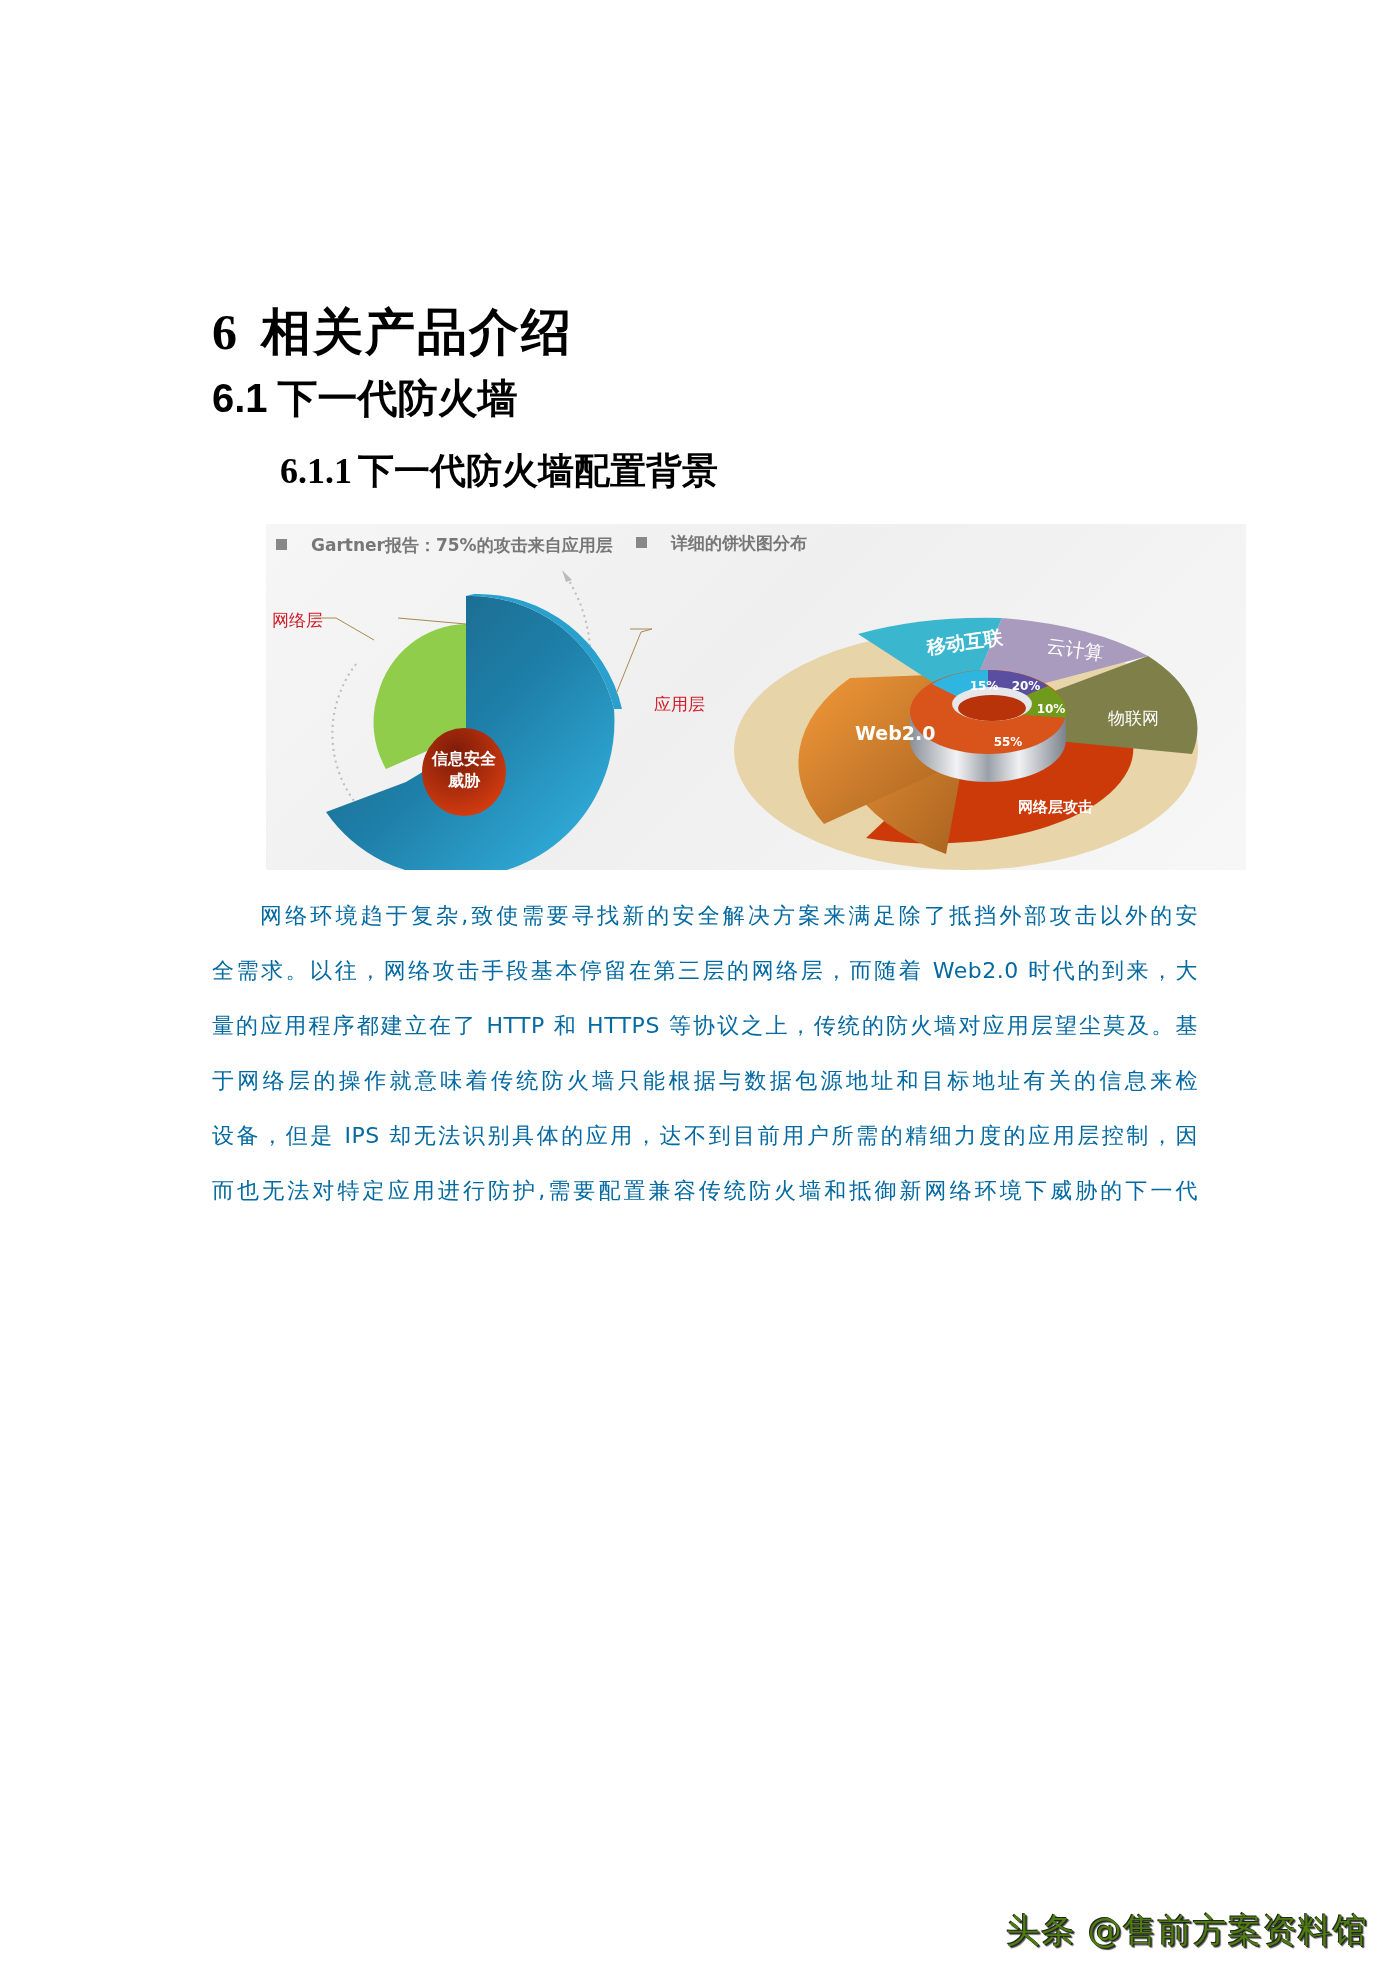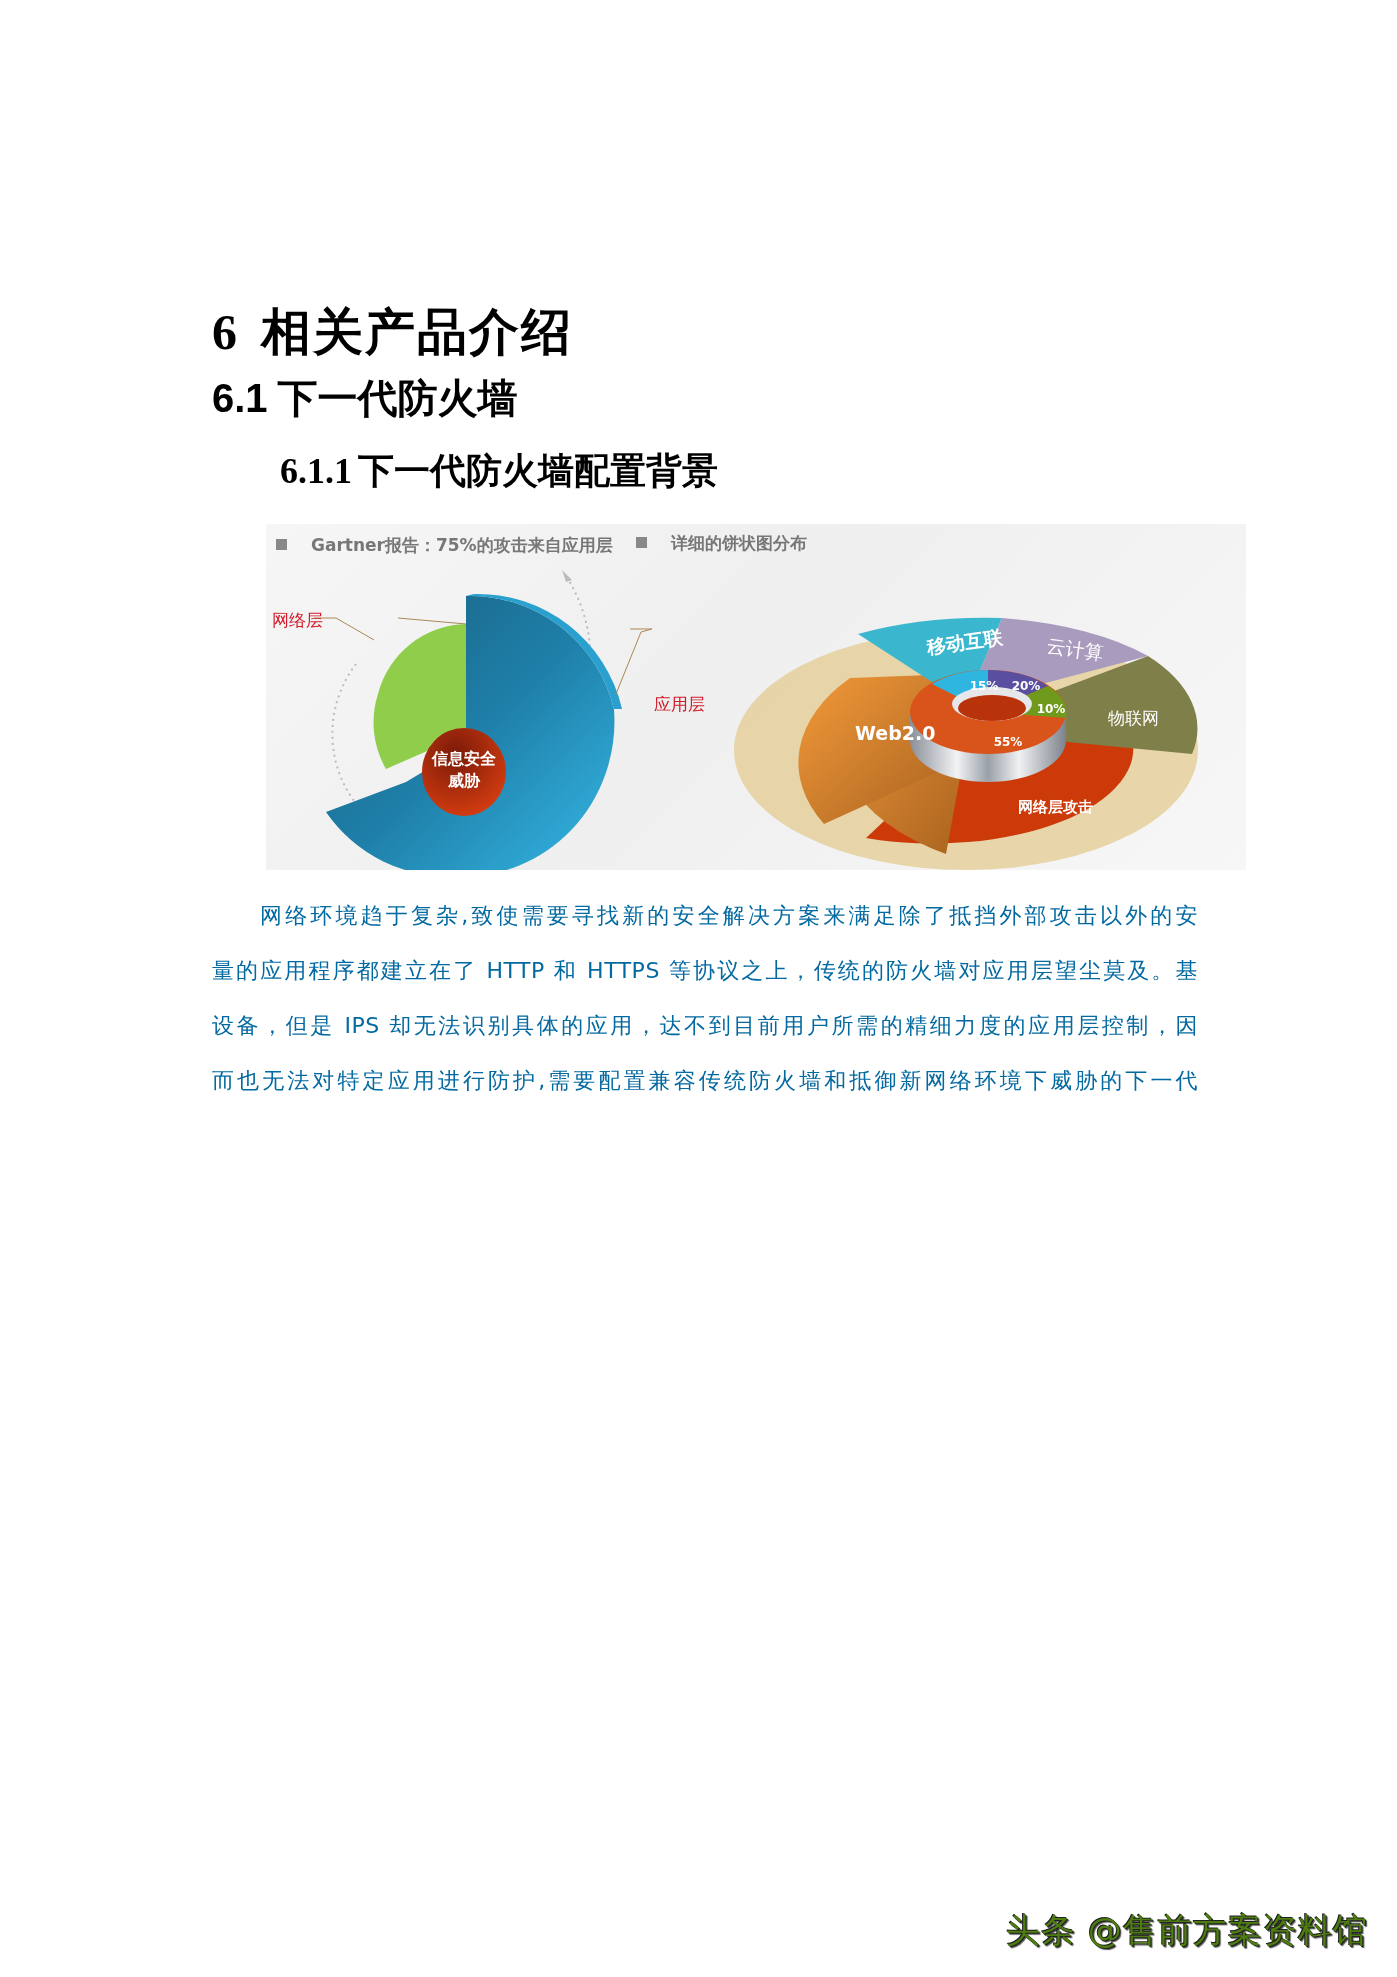--- a/index.html
+++ b/index.html
@@ -133,18 +133,20 @@
   <div class="fig-caption cap-left">
     <span class="sq"></span><span>Gartner报告：75%的攻击来自应用层</span>
   </div>
   <div class="fig-caption cap-right">
     <span class="sq"></span><span>详细的饼状图分布</span>
   </div>
 </div>
 
 <div class="body-text">
   <span class="line first">网络环境趋于复杂,致使需要寻找新的安全解决方案来满足除了抵挡外部攻击以外的安</span>
+  <span class="line">全需求。以往，网络攻击手段基本停留在第三层的网络层，而随着 Web2.0 时代的到来，大</span>
   <span class="line">量的应用程序都建立在了 HTTP 和 HTTPS 等协议之上，传统的防火墙对应用层望尘莫及。基</span>
+  <span class="line">于网络层的操作就意味着传统防火墙只能根据与数据包源地址和目标地址有关的信息来检</span>
   <span class="line">设备，但是 IPS 却无法识别具体的应用，达不到目前用户所需的精细力度的应用层控制，因</span>
   <span class="line">而也无法对特定应用进行防护,需要配置兼容传统防火墙和抵御新网络环境下威胁的下一代</span>
 </div>
 
 <div class="watermark">头条 @售前方案资料馆</div>
 
 </body></html>

